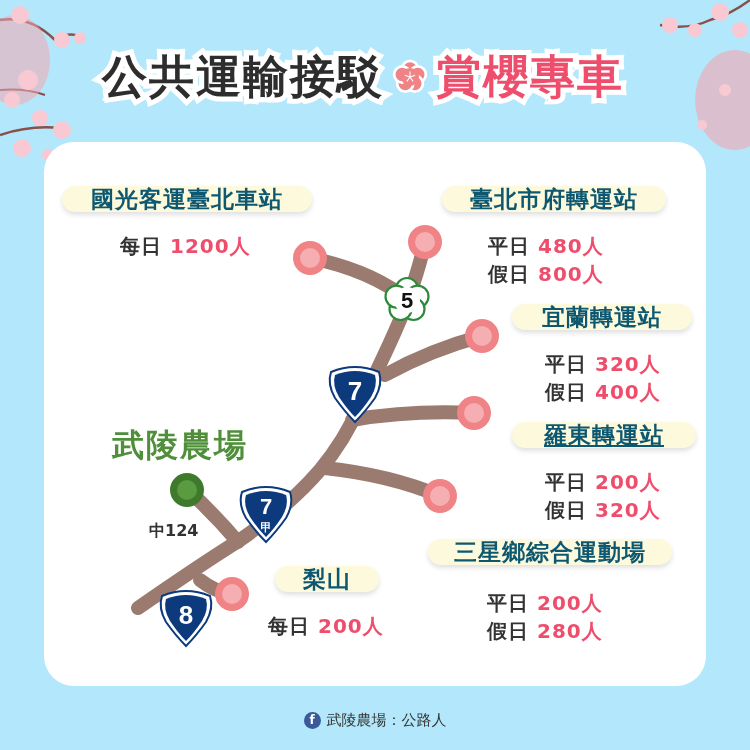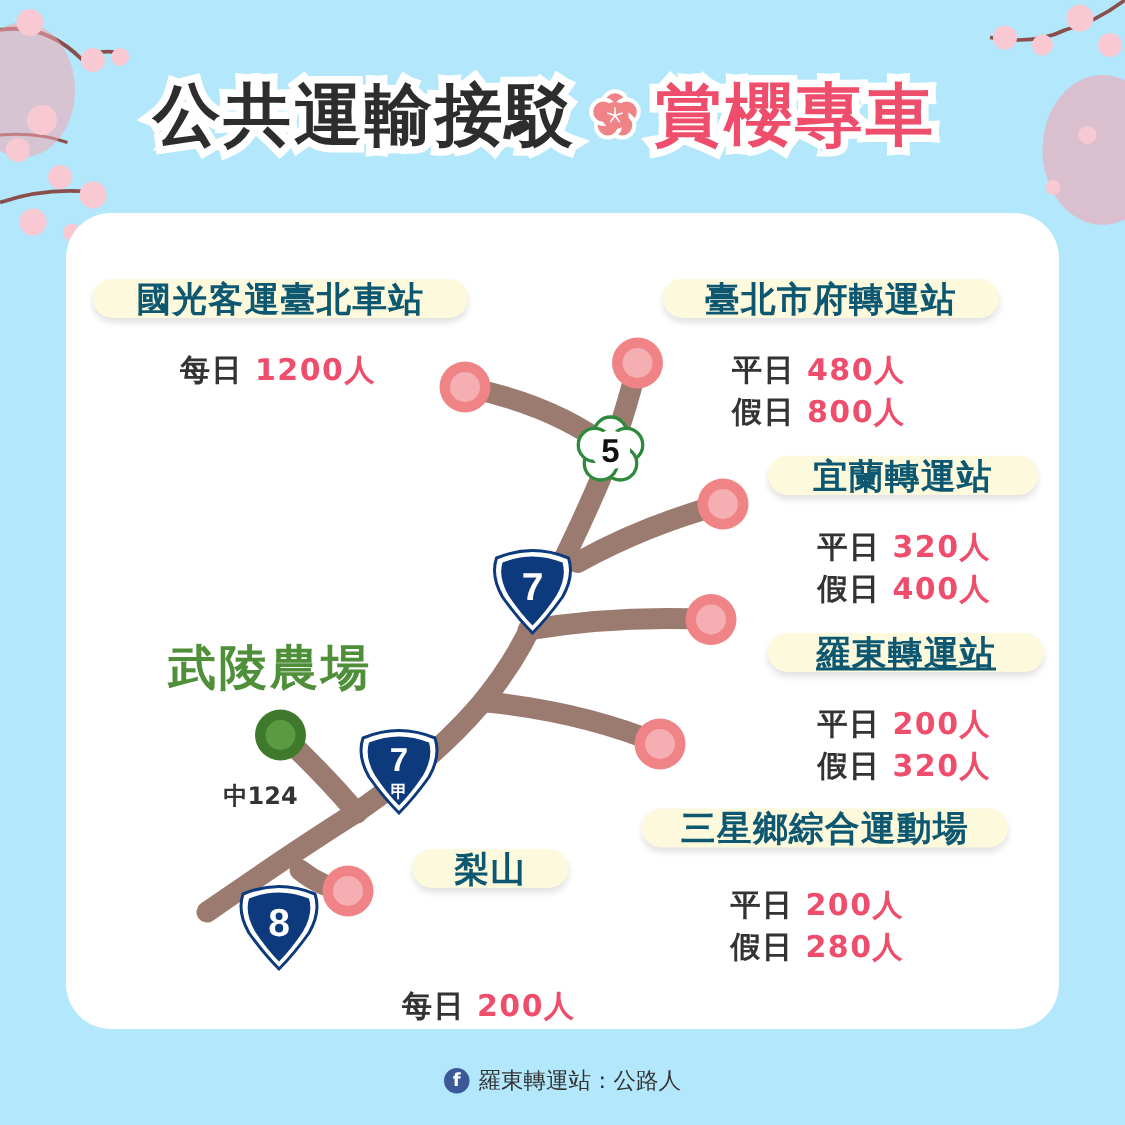--- a/index.html
+++ b/index.html
@@ -224,21 +224,21 @@
   <div><span>假日</span> <span class="num">320人</span></div>
 </div>
 
 <div class="pill" style="left:428px;top:539px;width:244px;">三星鄉綜合運動場</div>
 <div class="stat" style="left:487px;top:589px;">
   <div><span>平日</span> <span class="num">200人</span></div>
   <div><span>假日</span> <span class="num">280人</span></div>
 </div>
 
 <div class="pill" style="left:275px;top:566px;width:104px;">梨山</div>
-<div class="stat" style="left:268px;top:612px;margin-top:44px;">
+<div class="stat" style="left:268px;top:612px;">
   <span>每日</span>
   <span class="num">200人</span>
 </div>
 
 <div class="footer">
   <span class="fb-icon">f</span>
-  <span>羅東轉運站：公路人</span>
+  <span>武陵農場：公路人</span>
 </div>
 
 </body></html>

